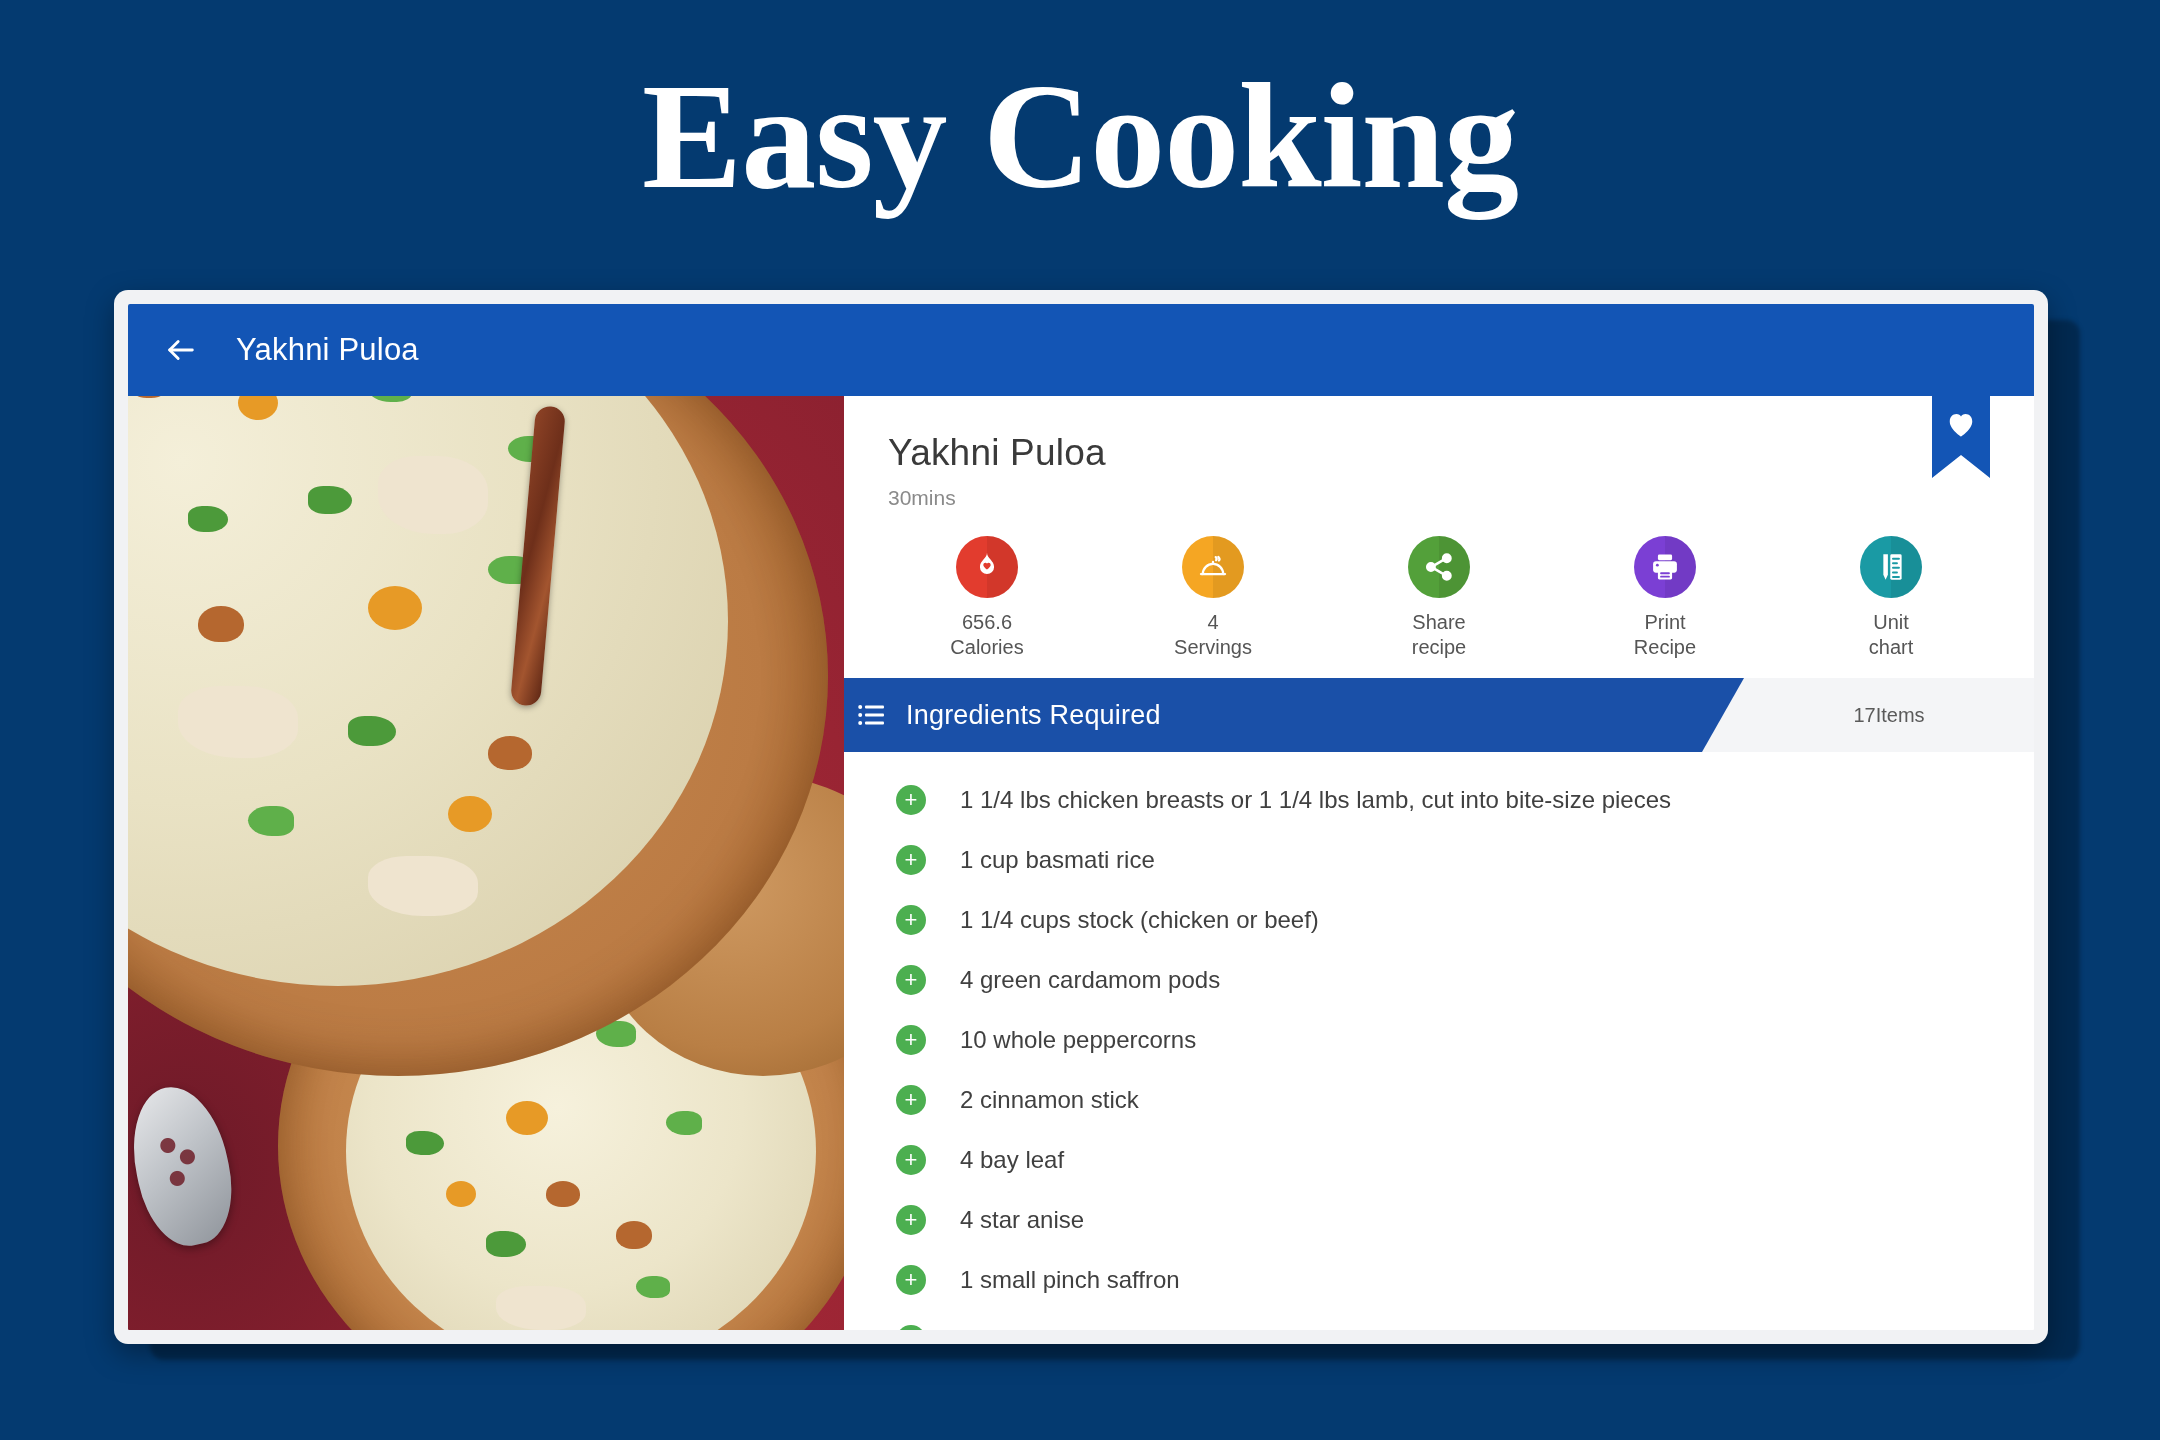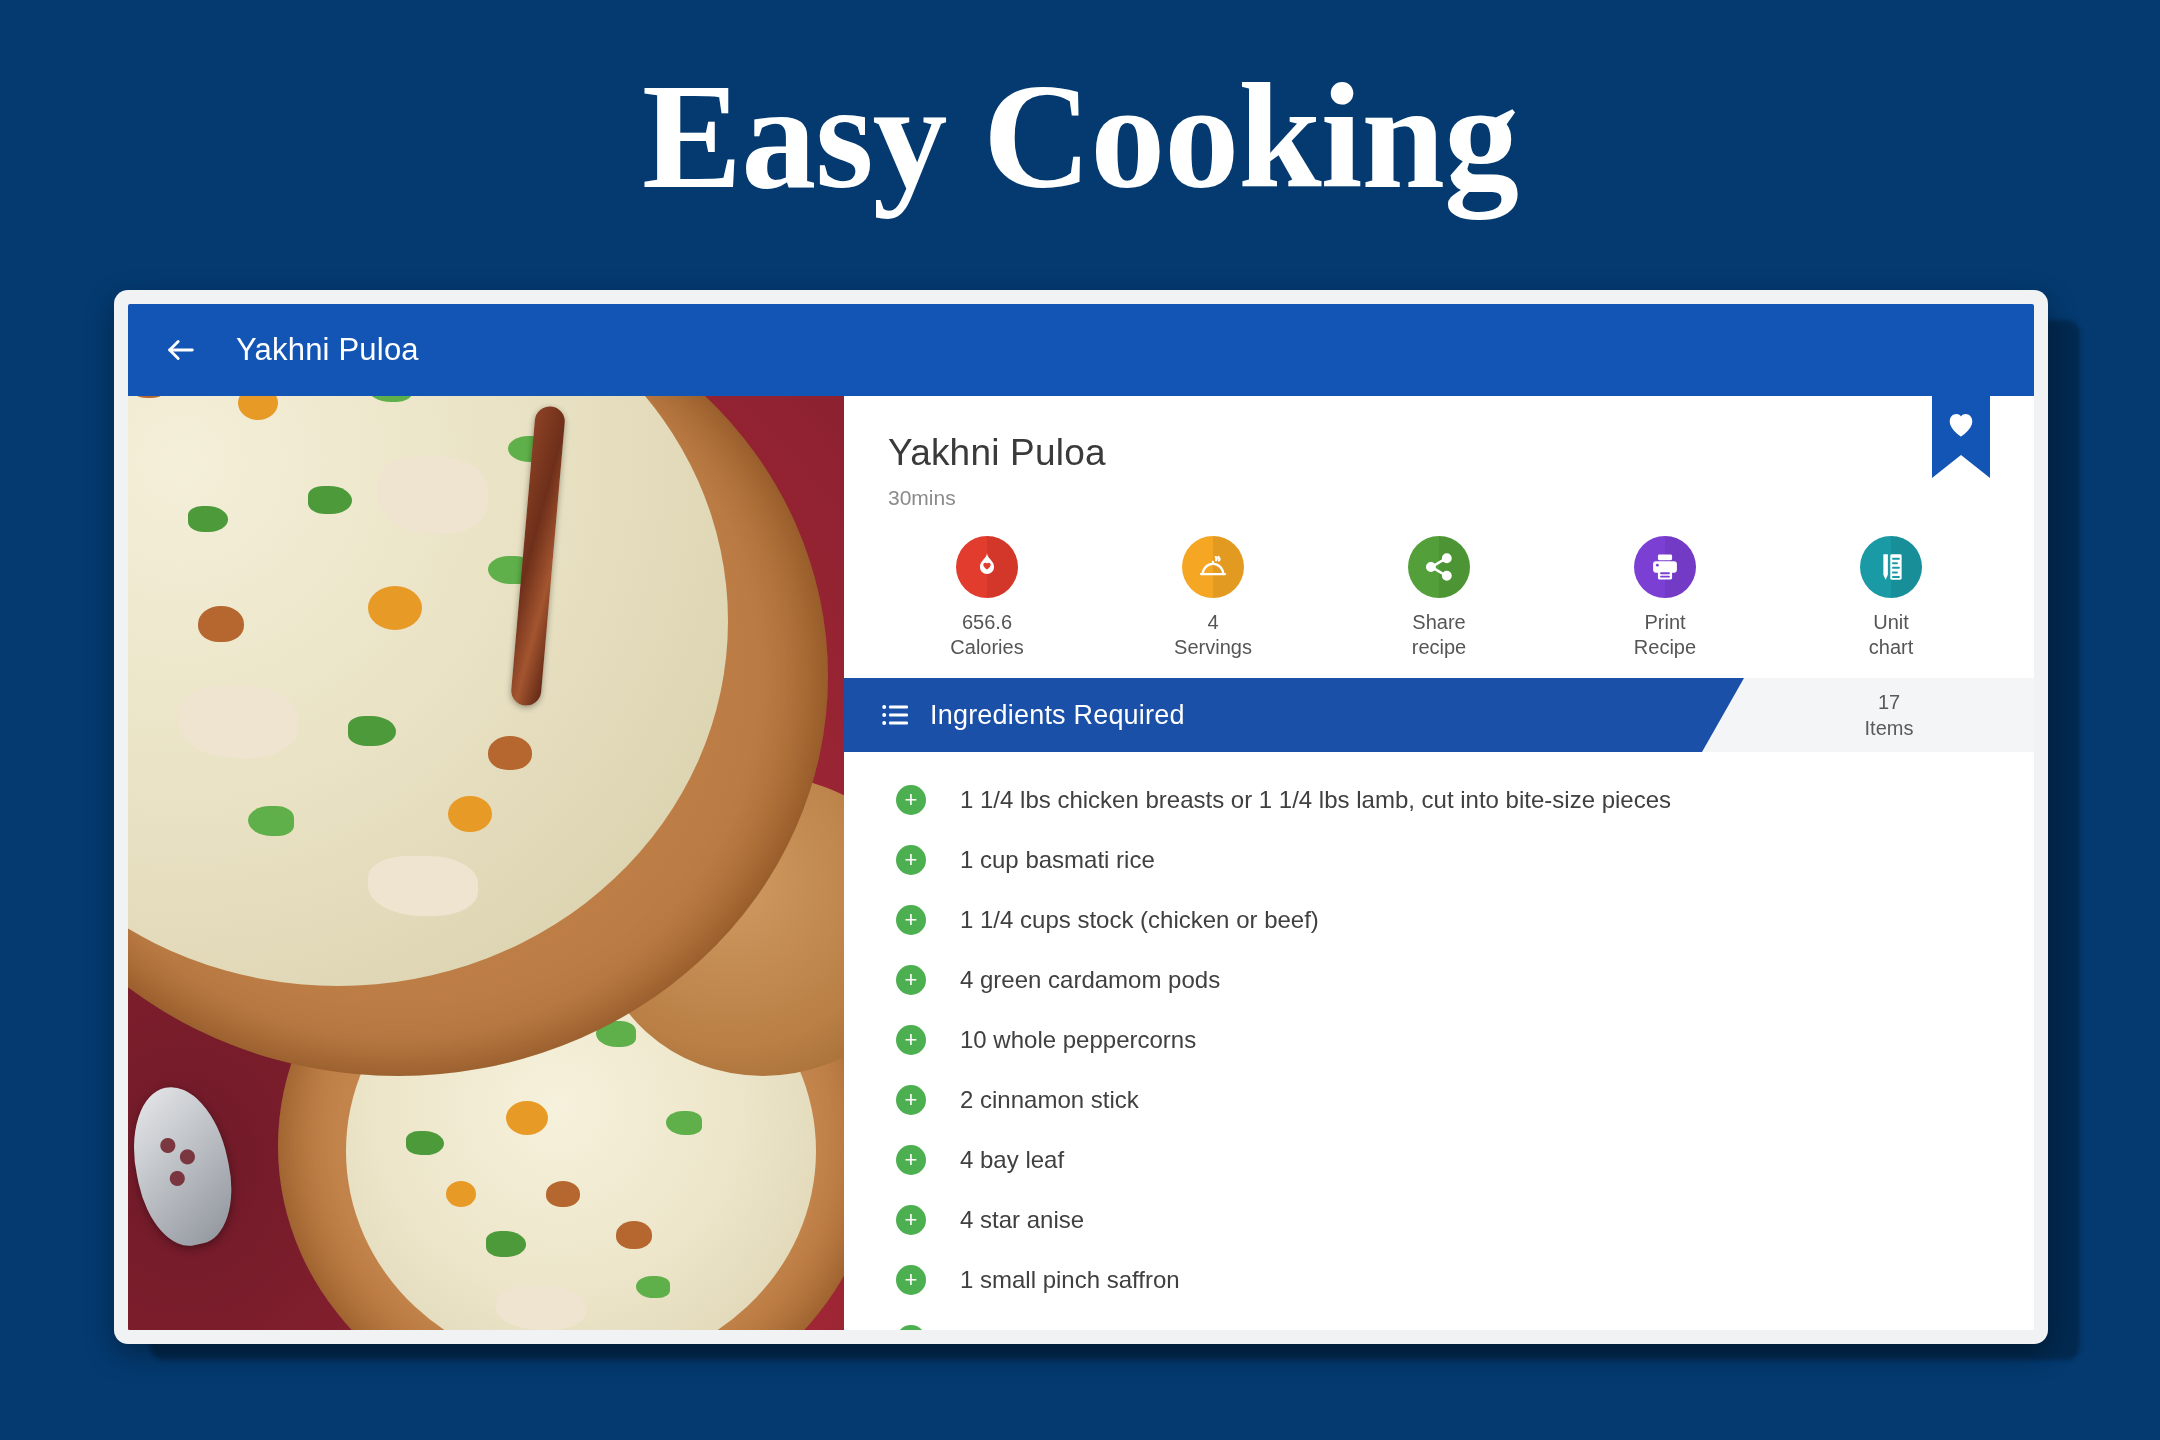--- a/index.html
+++ b/index.html
@@ -255,34 +255,34 @@
     align-items: stretch;
   }
   .ing-header .blue {
     position: absolute;
     left: 0; top: 0; bottom: 0;
     width: 900px;
     background: #1a50a8;
     clip-path: polygon(0 0, 100% 0, calc(100% - 42px) 100%, 0 100%);
     display: flex;
     align-items: center;
-    padding-left: 38px;
+    padding-left: 14px;
     gap: 22px;
   }
   .ing-header .list-icon { width: 26px; height: 22px; flex: none; }
   .ing-header .ing-title {
     color: #ffffff;
     font-size: 27px;
     letter-spacing: 0.2px;
   }
   .ing-count {
     position: absolute;
     left: 900px; right: 0; top: 0; bottom: 0;
     display: flex;
-    flex-direction: column;
+    flex-direction: row;
     align-items: center;
     justify-content: center;
     line-height: 1.3;
   }
   .ing-count .c-num { font-size: 20px; color: #5a5a5a; }
   .ing-count .c-lbl { font-size: 20px; color: #5a5a5a; }
   .ing-row {
     display: flex;
     align-items: center;
     gap: 34px;

